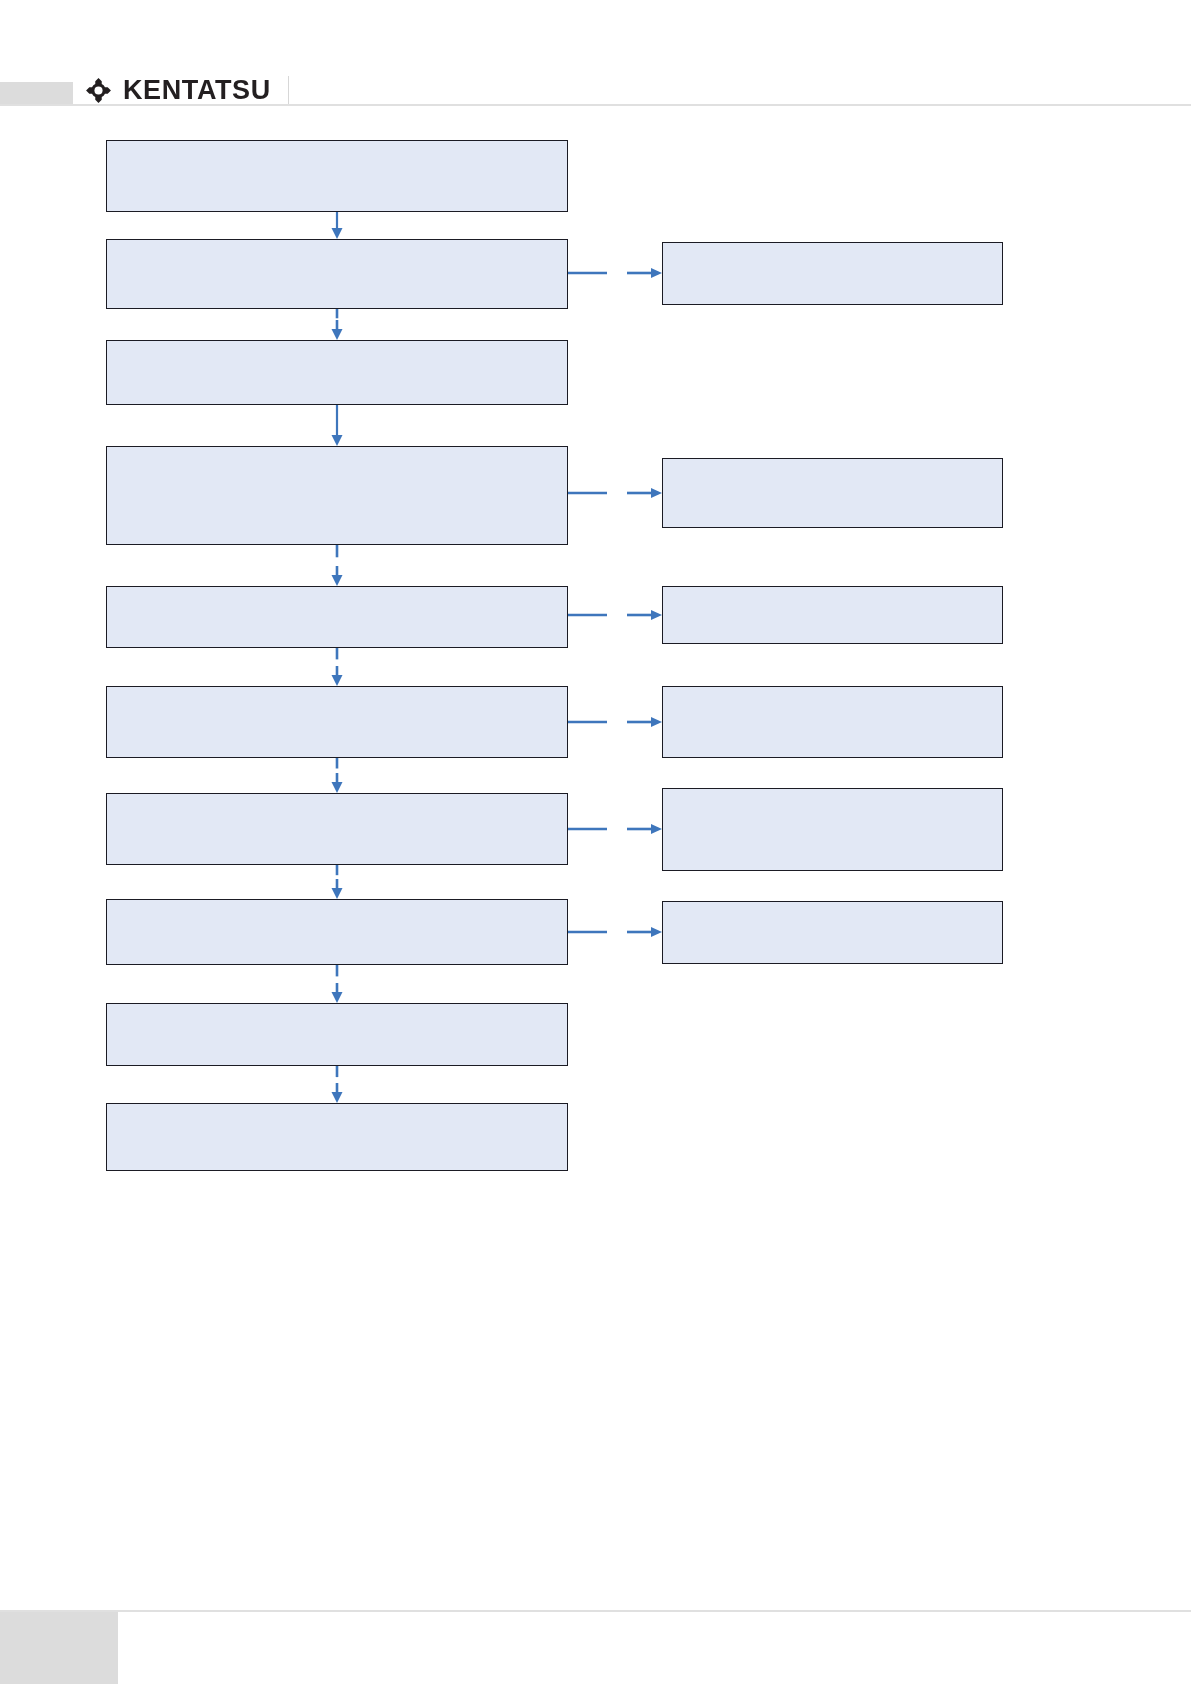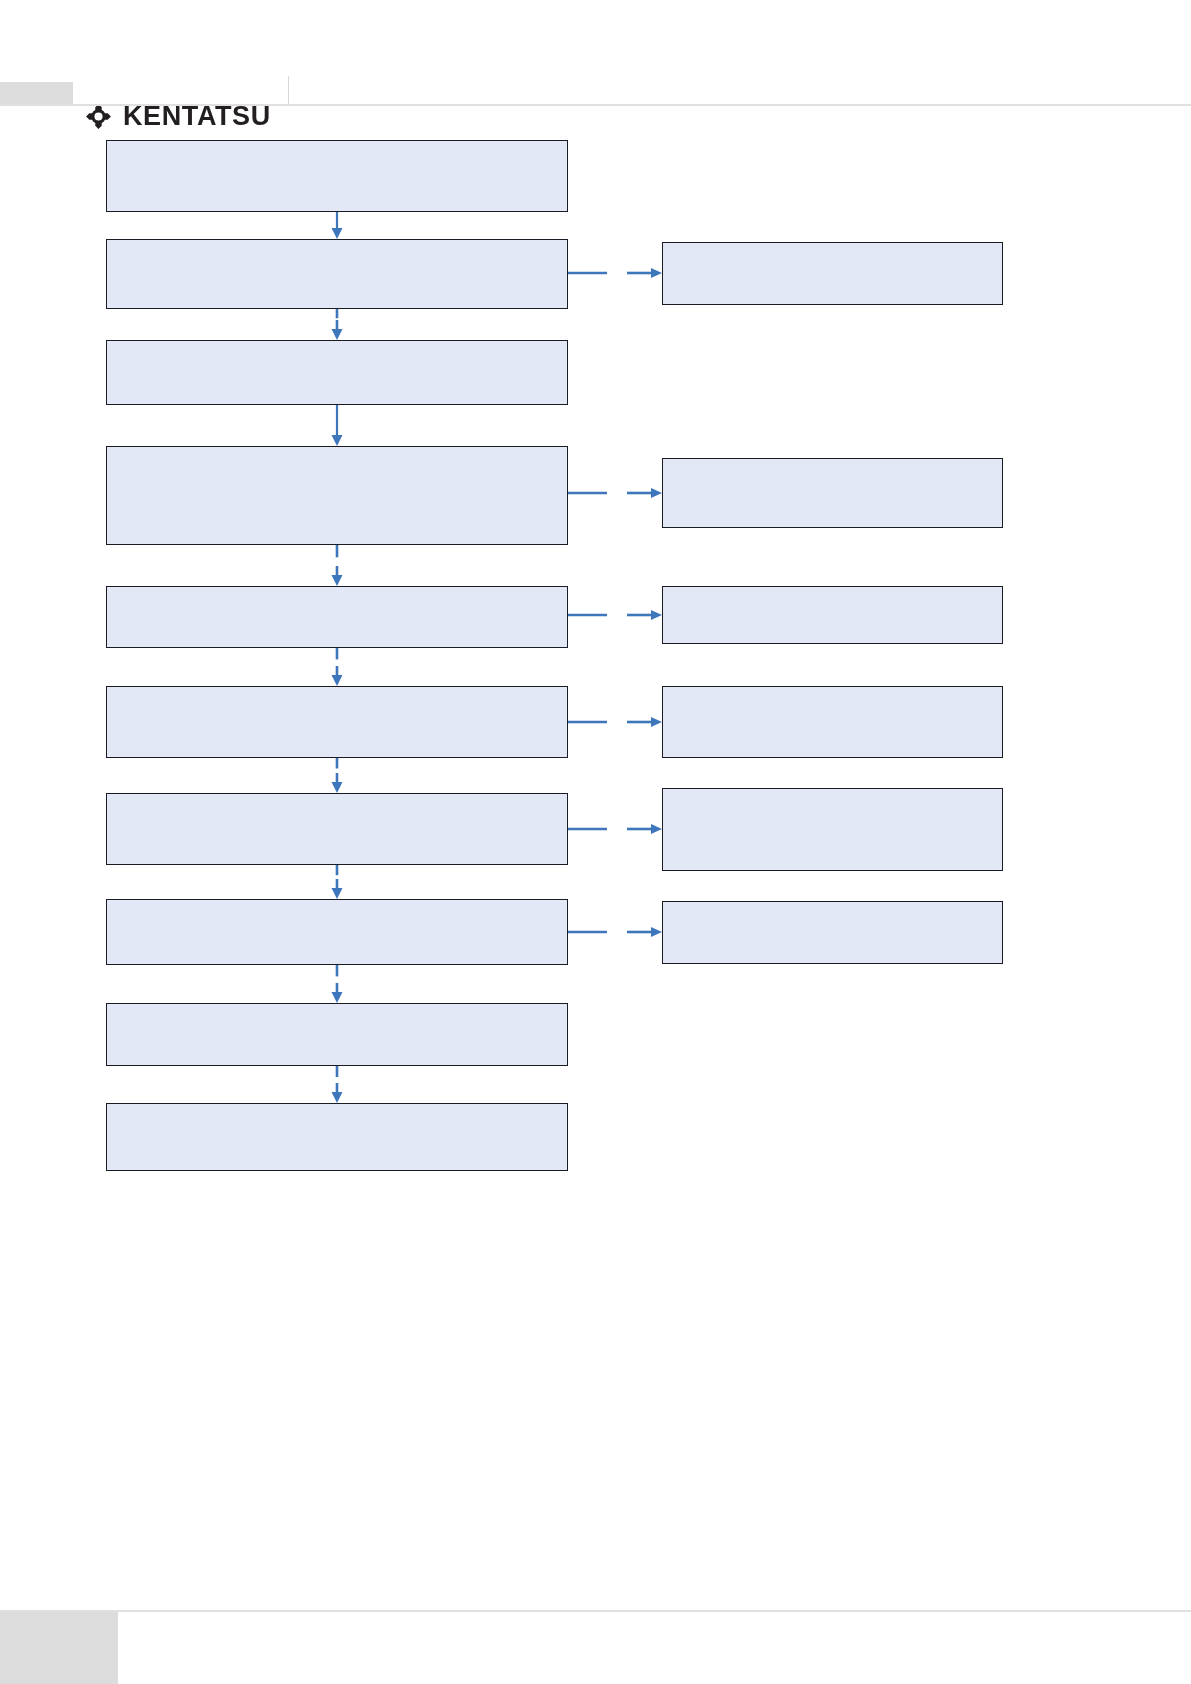--- a/index.html
+++ b/index.html
@@ -37,21 +37,20 @@
     background: #dcdcdc;
   }
   .brand {
     position: absolute;
     left: 85px;
     top: 72px;
     height: 36px;
     display: flex;
     align-items: center;
     gap: 11px;
-    margin-top: 26px;
   }
   .brand-mark {
     width: 27px;
     height: 27px;
     display: block;
   }
   .brand-name {
     font-family: "Liberation Sans", sans-serif;
     font-size: 27px;
     font-weight: 700;

